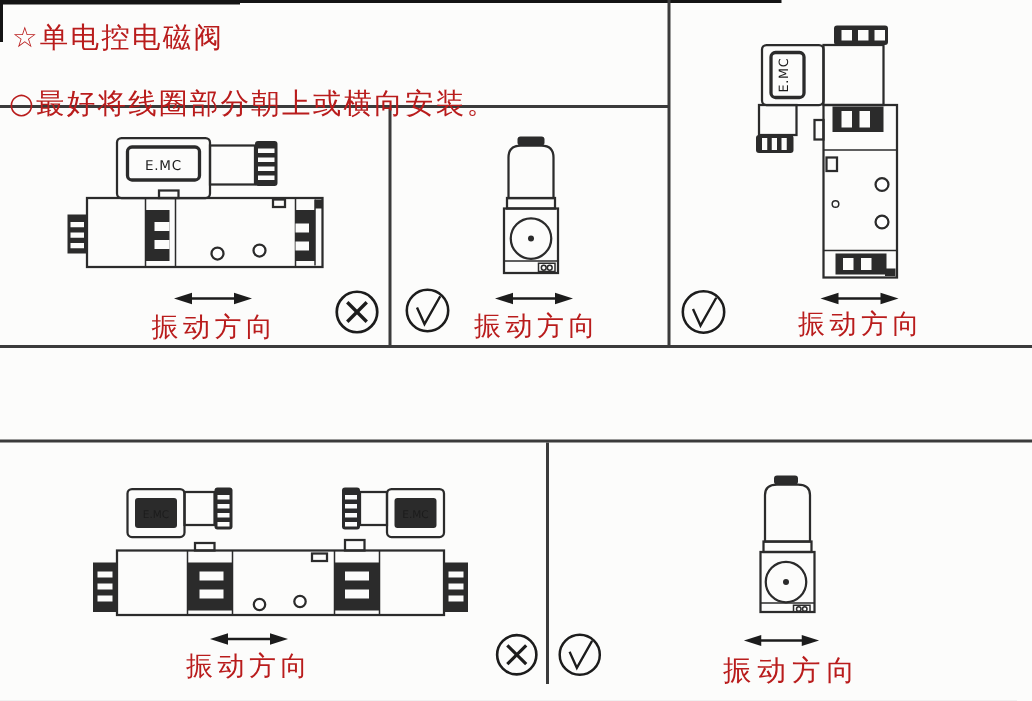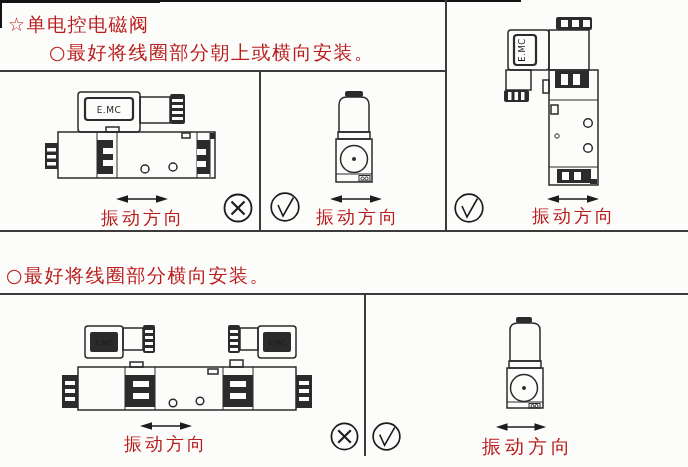--- a/index.html
+++ b/index.html
@@ -32,23 +32,22 @@
   <div class="artifact" style="left:0;top:0;width:2px;height:28px;"></div>
 
   <div class="divider" style="left:0;top:70px;width:446px;height:2px;"></div>
   <div class="divider" style="left:259px;top:70px;width:2px;height:162px;"></div>
   <div class="divider" style="left:445px;top:0;width:2px;height:232px;"></div>
   <div class="divider" style="left:0;top:230px;width:688px;height:2px;"></div>
   <div class="divider" style="left:0;top:293px;width:688px;height:2px;"></div>
   <div class="divider" style="left:364px;top:295px;width:2px;height:161px;"></div>
 
   <div class="zh-title" style="left:8px;top:12px;">☆单电控电磁阀</div>
-  <div class="zh-title" style="left:6px;top:40px;margin-left:43px;">○最好将线圈部分朝上或横向安装。</div>
-
-  <div class="zh-title" style="left:6px;top:263px;">○最好将线圈部分横向安装。</div>
+  <div class="zh-title" style="left:6px;top:56px;">○最好将线圈部分朝上或横向安装。</div>
+
 
   <svg style="left:40px;top:88px;" width="180" height="95" viewBox="0 0 180 95">
 
     <rect class="ln" x="18" y="44" width="157" height="46"></rect>
     <line class="lnthin" x1="57" y1="44" x2="57" y2="90"></line>
     <line class="lnthin" x1="77" y1="44" x2="77" y2="90"></line>
     <line class="lnthin" x1="157" y1="44" x2="157" y2="90"></line>
     <line class="lnthin" x1="170" y1="45" x2="170" y2="89"></line>
 
     <rect class="dk" x="5" y="55" width="13" height="26"></rect>

